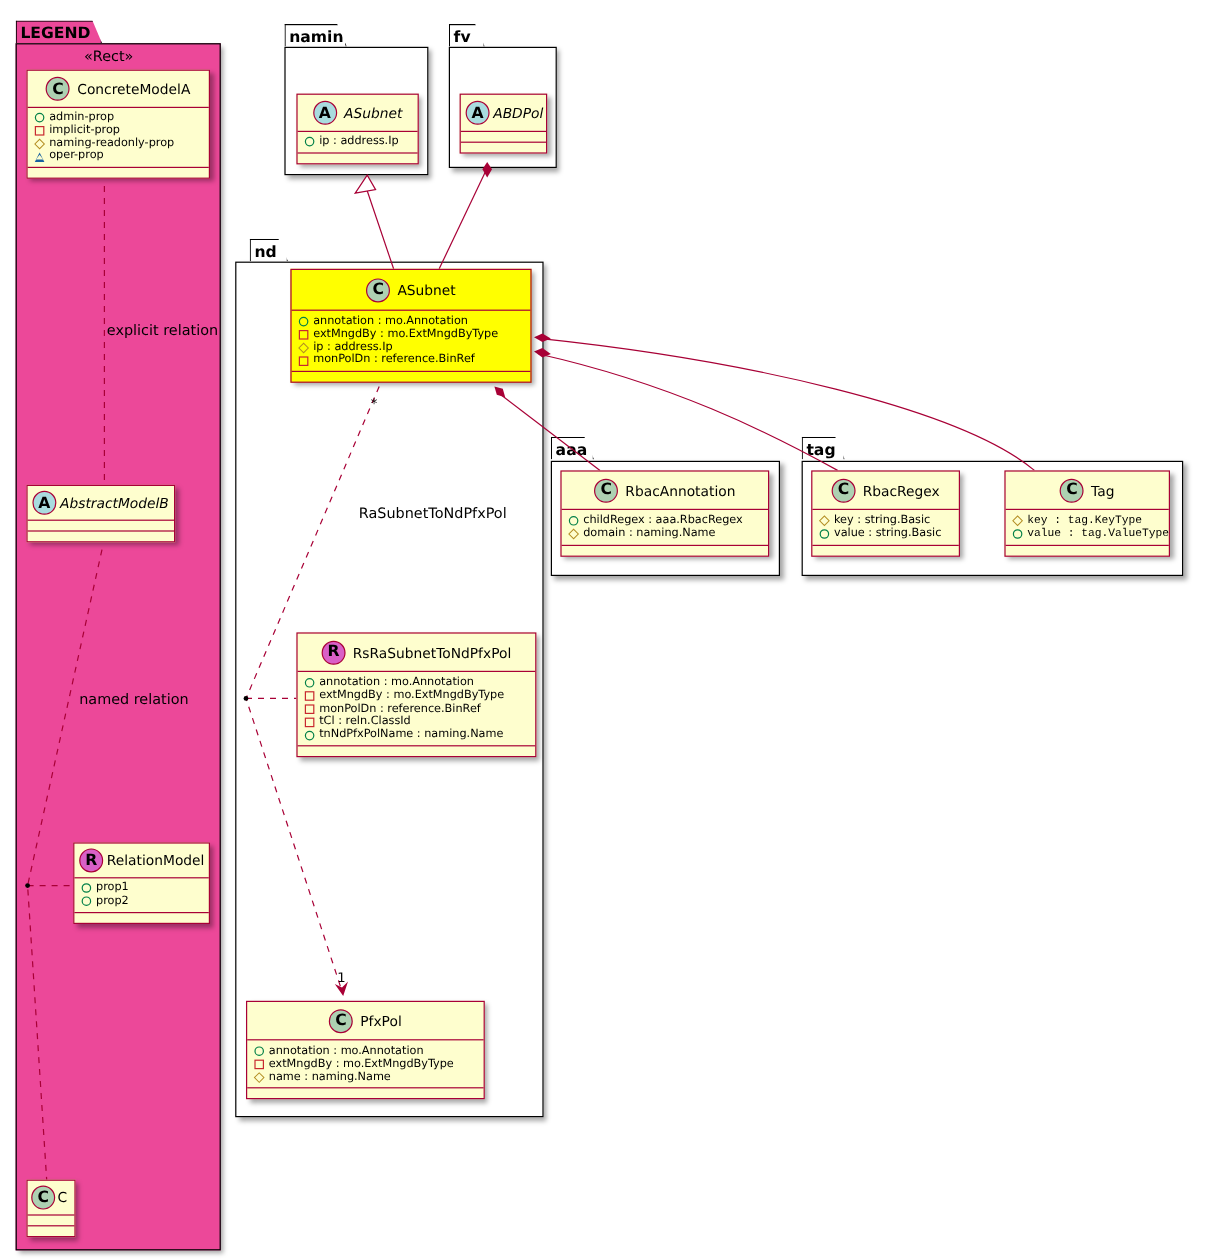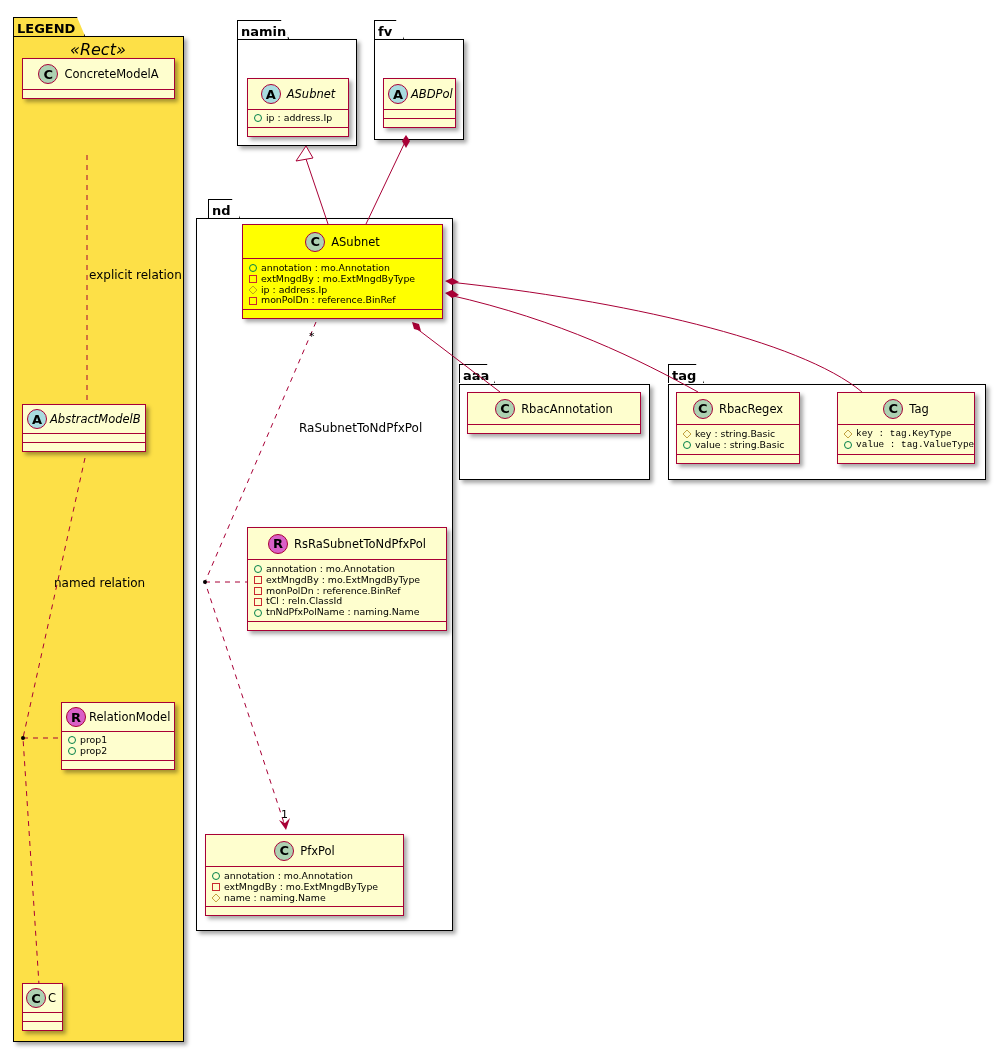--- a/index.html
+++ b/index.html
@@ -4,21 +4,21 @@
 <style>
   html, body { margin: 0; padding: 0; background: #ffffff; }
   body { width: 1004px; height: 1050px; position: relative; overflow: hidden;
          font-family: "DejaVu Sans", sans-serif; color: #000; }
   .pkg-tab { position: absolute; background: #fff; border: 1.5px solid #000; border-bottom: none;
              font-weight: bold; font-size: 13px; padding: 1px 14px 0 3px; height: 19px; line-height: 19px;
              clip-path: polygon(0 0, calc(100% - 8px) 0, 100% 100%, 0 100%); box-sizing: border-box; }
   .pkg-tab::after { content: ""; }
   .pkg-body { position: absolute; border: 1.5px solid #000; background: #fff; box-sizing: border-box;
               box-shadow: 3px 3px 4px rgba(0,0,0,0.35); }
-  .pkg-legend .pkg-body, .pkg-legend .pkg-tab { background: #fde047; }
+  .pkg-legend .pkg-body, .pkg-legend .pkg-tab { background: #ec4899; }
   .cls { position: absolute; background: #fefece; border: 1.3px solid #a80036; box-sizing: border-box;
          box-shadow: 3px 3px 4px rgba(0,0,0,0.35); font-size: 10px; }
   .cls.highlight { background: #ffff00; }
   .cls-head { display: flex; align-items: center; justify-content: center; gap: 6px;
               border-bottom: 1.3px solid #a80036; box-sizing: border-box; }
   .cls-name { font-size: 11.5px; }
   .cls-name.italic { font-style: italic; }
   .badge { width: 20px; height: 20px; border-radius: 50%; border: 1.2px solid #a80036;
            display: flex; align-items: center; justify-content: center; font-weight: bold; font-size: 13px;
            box-sizing: border-box; flex: none; }
@@ -30,21 +30,21 @@
   .vis { width: 8px; height: 8px; flex: none; display: inline-block; box-sizing: border-box; }
   .vis.public { border: 1.1px solid #038048; border-radius: 50%; }
   .vis.private { border: 1.1px solid #c82930; }
   .vis.protected { border: 1.1px solid #b38d22; transform: rotate(45deg) scale(0.8); }
   .vis.package { width: 0; height: 0; border-left: 4.5px solid transparent; border-right: 4.5px solid transparent;
                  border-bottom: 8px solid #1963a0; position: relative; }
   .vis.package::after { content: ""; position: absolute; left: -3px; top: 2.2px; width: 0; height: 0;
                  border-left: 3px solid transparent; border-right: 3px solid transparent; border-bottom: 4.8px solid #fefece; }
   .methods { height: 8px; }
   .lbl { position: absolute; font-size: 12px; white-space: nowrap; }
-  .stereo { position: absolute; font-style: italic; font-size: 16px; }
+  .stereo { position: absolute; font-size: 12px; }
   svg#edges { position: absolute; left: 0; top: 0; }
 </style>
 </head>
 <body>
 
 <div class="pkg-legend">
   <div class="pkg-tab" style="left:13px;top:17px;width:72px;">LEGEND</div>
   <div class="pkg-body" style="left:13px;top:36px;width:171px;height:1006px;"></div>
   <div class="stereo" style="left:70px;top:40px;">«Rect»</div>
 </div>
@@ -104,29 +104,47 @@
   <path d="M449,282 C620,300 800,340 862,392" fill="none" stroke="#a80036" stroke-width="1"></path>
   <path d="M445,281 L452,278 L459,282 L452,285 Z" fill="#a80036"></path>
 
   <path d="M316,322 L205,582 L285,826" fill="none" stroke="#a80036" stroke-width="1" stroke-dasharray="5,5"></path>
   <path d="M279,820 L286,830 L290,818 L285,823 Z" fill="#a80036"></path>
   <line x1="205" y1="582" x2="247" y2="582" stroke="#a80036" stroke-width="1" stroke-dasharray="5,5"></line>
   <circle cx="205" cy="582" r="2" fill="#000"></circle>
 </svg>
 
 <div class="lbl" style="left:89px;top:268px;">explicit relation</div>
-<div class="lbl" style="left:54px;top:576px;">named relation</div>
+<div class="lbl" style="left:66px;top:576px;">named relation</div>
 <div class="lbl" style="left:299px;top:421px;">RaSubnetToNdPfxPol</div>
 <div class="lbl" style="left:309px;top:330px;font-size:11px;">*</div>
 <div class="lbl" style="left:281px;top:808px;font-size:11px;">1</div>
 
 <div class="cls" style="left:22px;top:58px;width:153px;">
   <div class="cls-head" style="height:31px;">
     <span class="badge C">C</span>
     <span class="cls-name">ConcreteModelA</span>
+  </div>
+  <div class="attrs">
+    <div class="attr">
+        <span class="vis public"></span>
+        <span>admin-prop</span>
+      </div>
+    <div class="attr">
+        <span class="vis private"></span>
+        <span>implicit-prop</span>
+      </div>
+    <div class="attr">
+        <span class="vis protected"></span>
+        <span>naming-readonly-prop</span>
+      </div>
+    <div class="attr">
+        <span class="vis package"></span>
+        <span>oper-prop</span>
+      </div>
   </div>
   <div class="methods"></div>
 </div>
 
 <div class="cls" style="left:22px;top:404px;width:124px;">
   <div class="cls-head" style="height:29px;justify-content:flex-start;padding-left:4px;gap:3px;">
     <span class="badge A">A</span>
     <span class="cls-name italic">AbstractModelB</span>
   </div>
   <div class="methods" style="border-bottom:1.3px solid #a80036;"></div>
@@ -259,20 +277,30 @@
       </div>
   </div>
   <div class="methods"></div>
 </div>
 
 <div class="cls" style="left:467px;top:392px;width:174px;">
   <div class="cls-head" style="height:32px;">
     <span class="badge C">C</span>
     <span class="cls-name">RbacAnnotation</span>
   </div>
+  <div class="attrs" style="padding-top:4px;">
+    <div class="attr">
+        <span class="vis public"></span>
+        <span>childRegex : aaa.RbacRegex</span>
+      </div>
+    <div class="attr">
+        <span class="vis protected"></span>
+        <span>domain : naming.Name</span>
+      </div>
+  </div>
   <div class="methods"></div>
 </div>
 
 <div class="cls" style="left:676px;top:392px;width:124px;">
   <div class="cls-head" style="height:32px;">
     <span class="badge C">C</span>
     <span class="cls-name">RbacRegex</span>
   </div>
   <div class="attrs" style="padding-top:4px;">
     <div class="attr">

